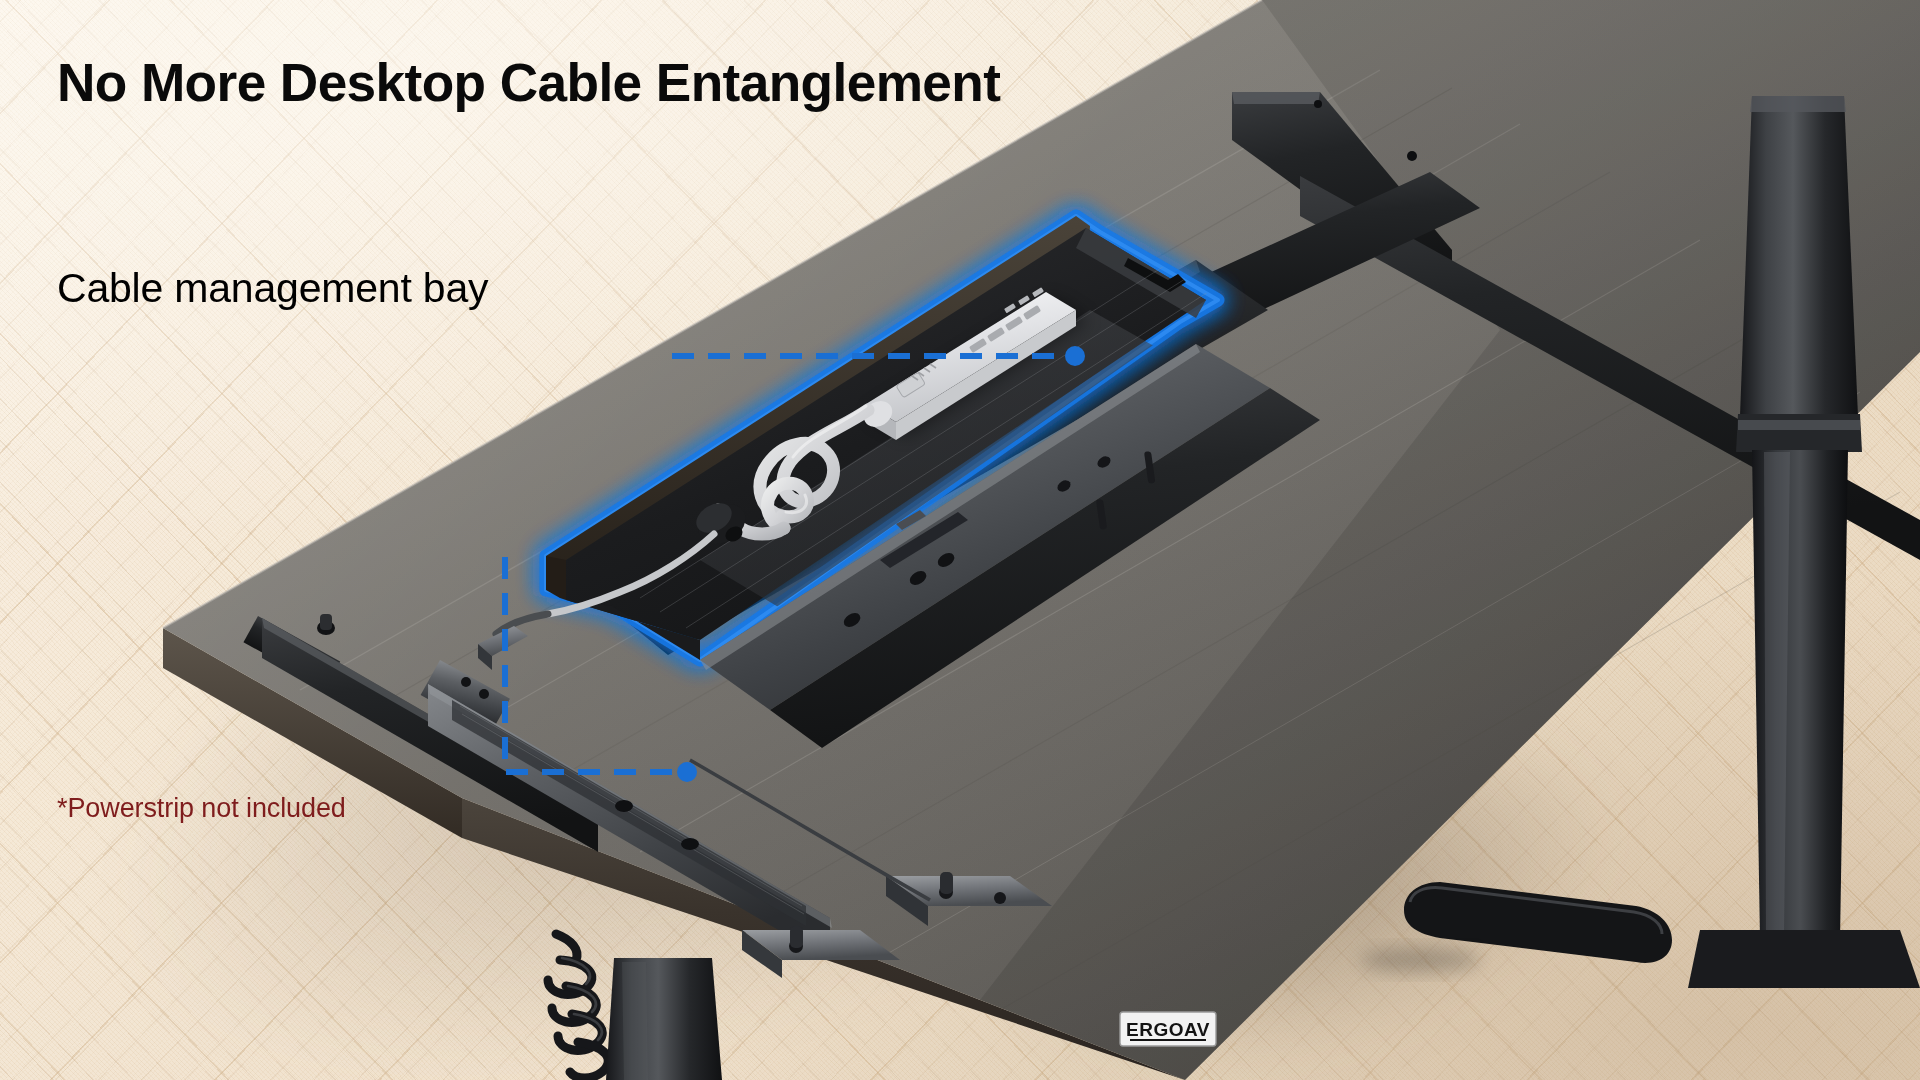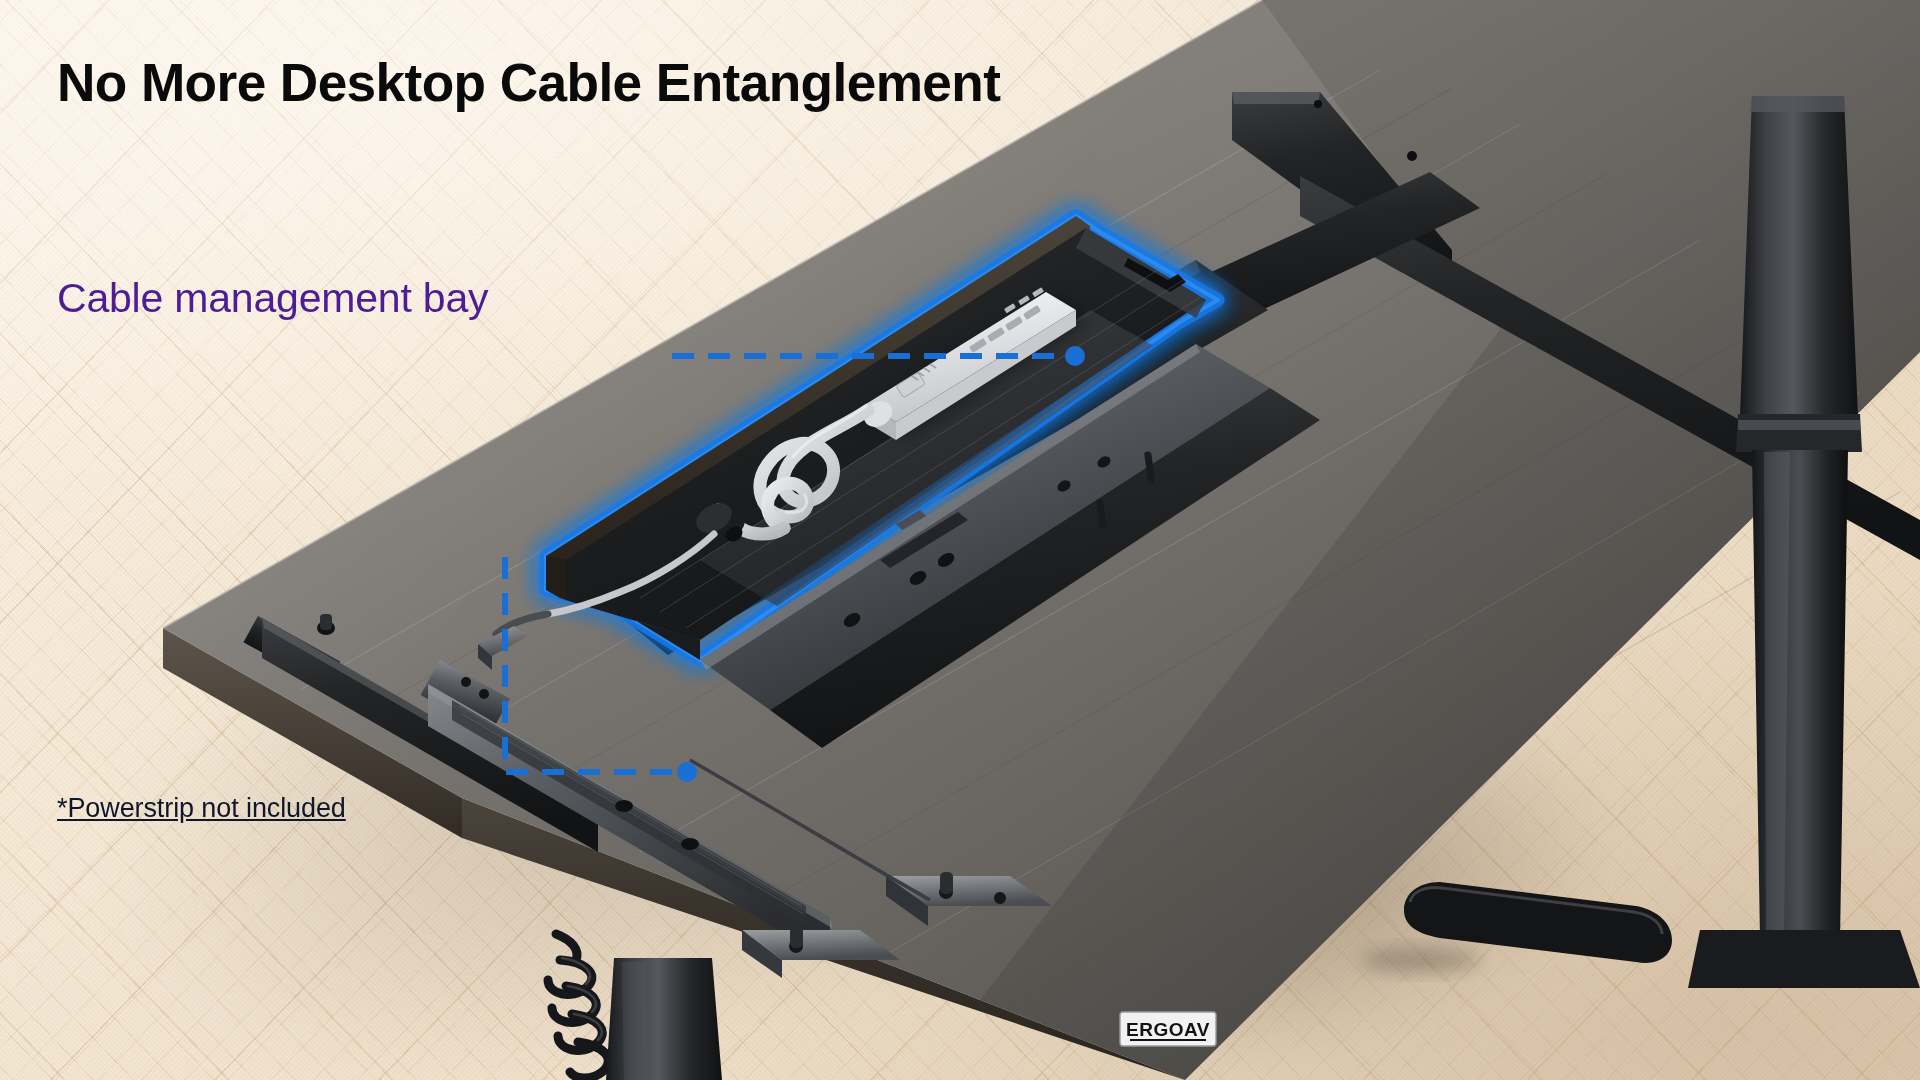--- a/index.html
+++ b/index.html
@@ -94,36 +94,34 @@
     color: #0a0a0a;
     white-space: nowrap;
     transform: scaleX(0.985);
     transform-origin: left top;
   }
   .callout-label {
     position: absolute;
     font-size: 41px;
     line-height: 1;
     font-weight: 400;
-    color: #4c1d95;
+    color: #000000;
     white-space: nowrap;
     letter-spacing: -0.2px;
-    margin-top: 10px;
   }
   #label-bay   { left: 57px; top: 268px; }
   #label-cord  { left: 57px; top: 406px; }
   .footnote {
     position: absolute;
     left: 57px; top: 793px;
     font-size: 27px;
     font-weight: 400;
-    color: #0f172a;
+    color: #7f1d1d;
     white-space: nowrap;
     letter-spacing: -0.1px;
-    text-decoration: underline;
   }
 
   
   .leaders {
     position: absolute;
     left: 0; top: 0;
     width: 1920px; height: 1080px;
     pointer-events: none;
   }
 </style>

